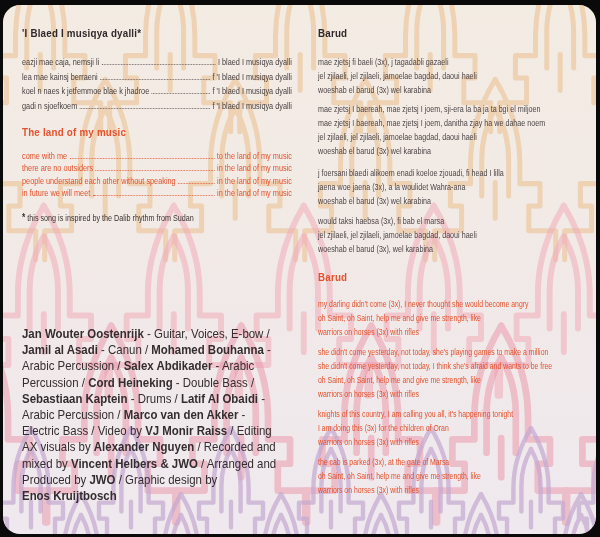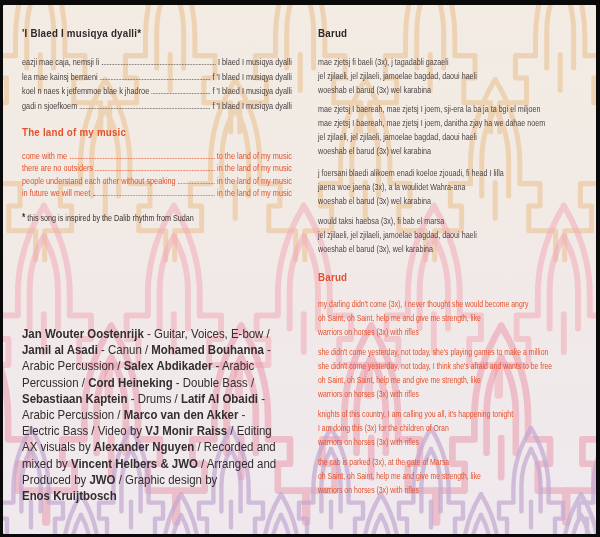--- a/index.html
+++ b/index.html
@@ -4,21 +4,21 @@
 <style>
   html,body { margin:0; padding:0; background:#ffffff; }
   .frame {
     position:relative; width:600px; height:537px;
     background:#0b0a0a; overflow:hidden;
     font-family:"Liberation Sans", sans-serif;
   }
   .page {
     position:absolute; left:3px; top:5px; right:4px; bottom:3px;
     background:linear-gradient(180deg,#f3ece3 0%, #f2eae5 38%, #f1e9e9 62%, #efe9ef 100%);
-    border-radius:1px; overflow:hidden;
+    border-radius:17px; overflow:hidden;
   }
   svg.pattern { position:absolute; left:0; top:0; z-index:1; }
   .content { position:absolute; inset:0; z-index:2; }
 
   .blk { position:absolute; transform-origin:0 0; }
 
   h1.song, h2.song {
     margin:0; font-size:11.5px; font-weight:bold; letter-spacing:.25px;
     white-space:nowrap; transform:scaleX(.85); transform-origin:0 0;
     color:#2e282a;

